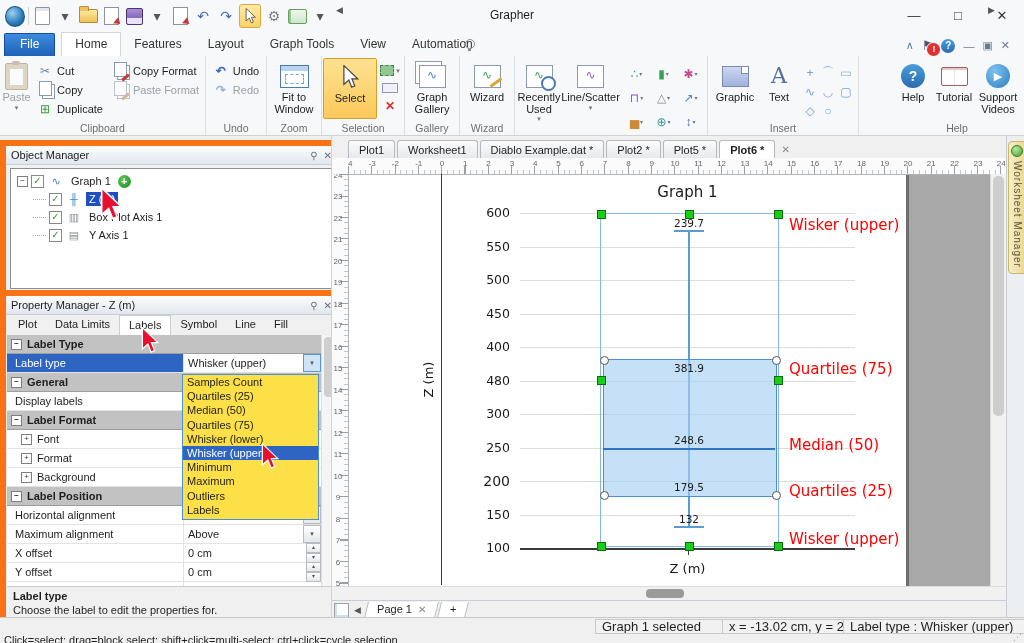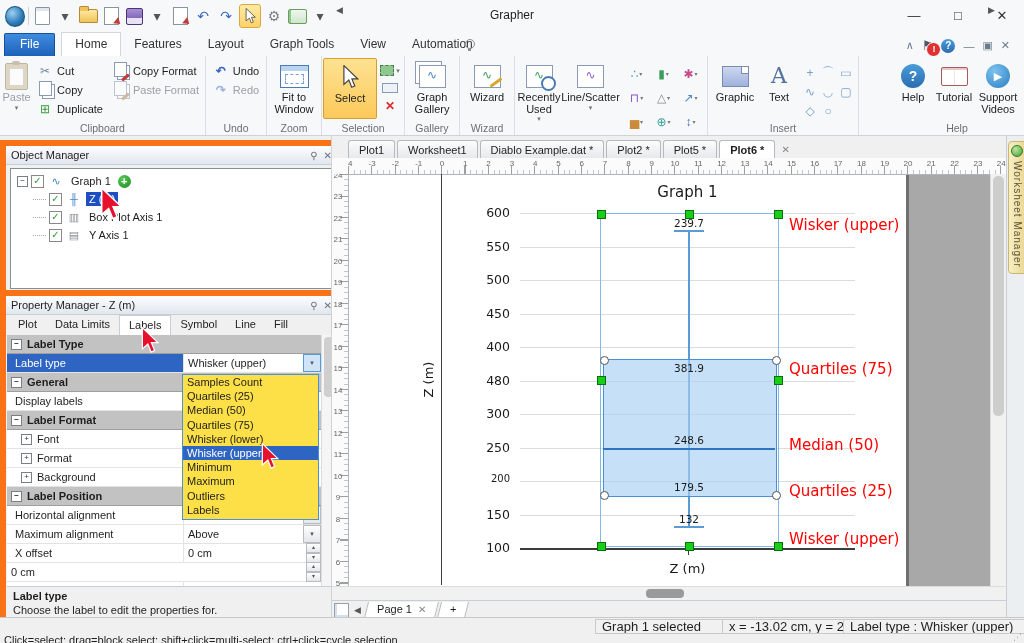--- a/index.html
+++ b/index.html
@@ -585,20 +585,21 @@
           <div class="plabel">X offset</div>
           <div class="pval">
             <div>0 cm</div>
             <div class="pspin">
               <span>▴</span>
               <span>▾</span>
             </div>
           </div>
         </div>
         <div class="prow">
+          <div class="plabel">Y offset</div>
           <div class="pval">
             <div>0 cm</div>
             <div class="pspin">
               <span>▴</span>
               <span>▾</span>
             </div>
           </div>
         </div>
         <div class="prow">
           <div class="plabel"></div>
@@ -712,21 +713,21 @@
       <div class="gtext" style="position: absolute; left: 468px; top: 305.5px; width: 42px; text-align: right; font-size: 12.5px;">450</div>
       <div class="gridline" style="position: absolute; left: 520px; top: 347px; width: 335px;"></div>
       <div class="gtext" style="position: absolute; left: 468px; top: 339px; width: 42px; text-align: right; font-size: 12.5px;">400</div>
       <div class="gridline" style="position: absolute; left: 520px; top: 380.5px; width: 335px;"></div>
       <div class="gtext" style="position: absolute; left: 468px; top: 372.5px; width: 42px; text-align: right; font-size: 12.5px;">480</div>
       <div class="gridline" style="position: absolute; left: 520px; top: 414px; width: 335px;"></div>
       <div class="gtext" style="position: absolute; left: 468px; top: 406px; width: 42px; text-align: right; font-size: 12.5px;">300</div>
       <div class="gridline" style="position: absolute; left: 520px; top: 447.5px; width: 335px;"></div>
       <div class="gtext" style="position: absolute; left: 468px; top: 439.5px; width: 42px; text-align: right; font-size: 12.5px;">250</div>
       <div class="gridline" style="position: absolute; left: 520px; top: 481px; width: 335px;"></div>
-      <div class="gtext" style="position: absolute; left: 468px; top: 473px; width: 42px; text-align: right; font-size: 10px;">200</div>
+      <div class="gtext" style="position: absolute; left: 468px; top: 473px; width: 42px; text-align: right; font-size: 14px;">200</div>
       <div class="gridline" style="position: absolute; left: 520px; top: 514.5px; width: 335px;"></div>
       <div class="gtext" style="position: absolute; left: 468px; top: 506.5px; width: 42px; text-align: right; font-size: 12.5px;">150</div>
       <div class="gtext" style="position: absolute; left: 468px; top: 540px; width: 42px; text-align: right; font-size: 12.5px;">100</div>
       <div style="position: absolute; left: 520px; top: 548px; width: 335px; height: 2px; background: rgb(60, 60, 60);"></div>
       <div style="position: absolute; left: 688px; top: 550px; width: 1px; height: 5px; background: rgb(60, 60, 60);"></div>
       <div class="gtext" style="position: absolute; left: 520px; top: 183px; width: 335px; text-align: center; font-size: 15px;">Graph 1</div>
       <div class="gtext" style="position: absolute; left: 520px; top: 561px; width: 335px; text-align: center; font-size: 13px;">Z (m)</div>
       <div class="gtext" style="position: absolute; left: 398px; top: 372px; width: 60px; text-align: center; font-size: 13px; transform: rotate(-90deg);">Z (m)</div>
       <div style="position: absolute; left: 600px; top: 213px; width: 177px; height: 332px; border: 1px solid rgb(132, 182, 234);"></div>
       <div style="position: absolute; left: 688px; top: 231.2px; width: 2px; height: 295.4px; background: rgb(91, 155, 213);"></div>

